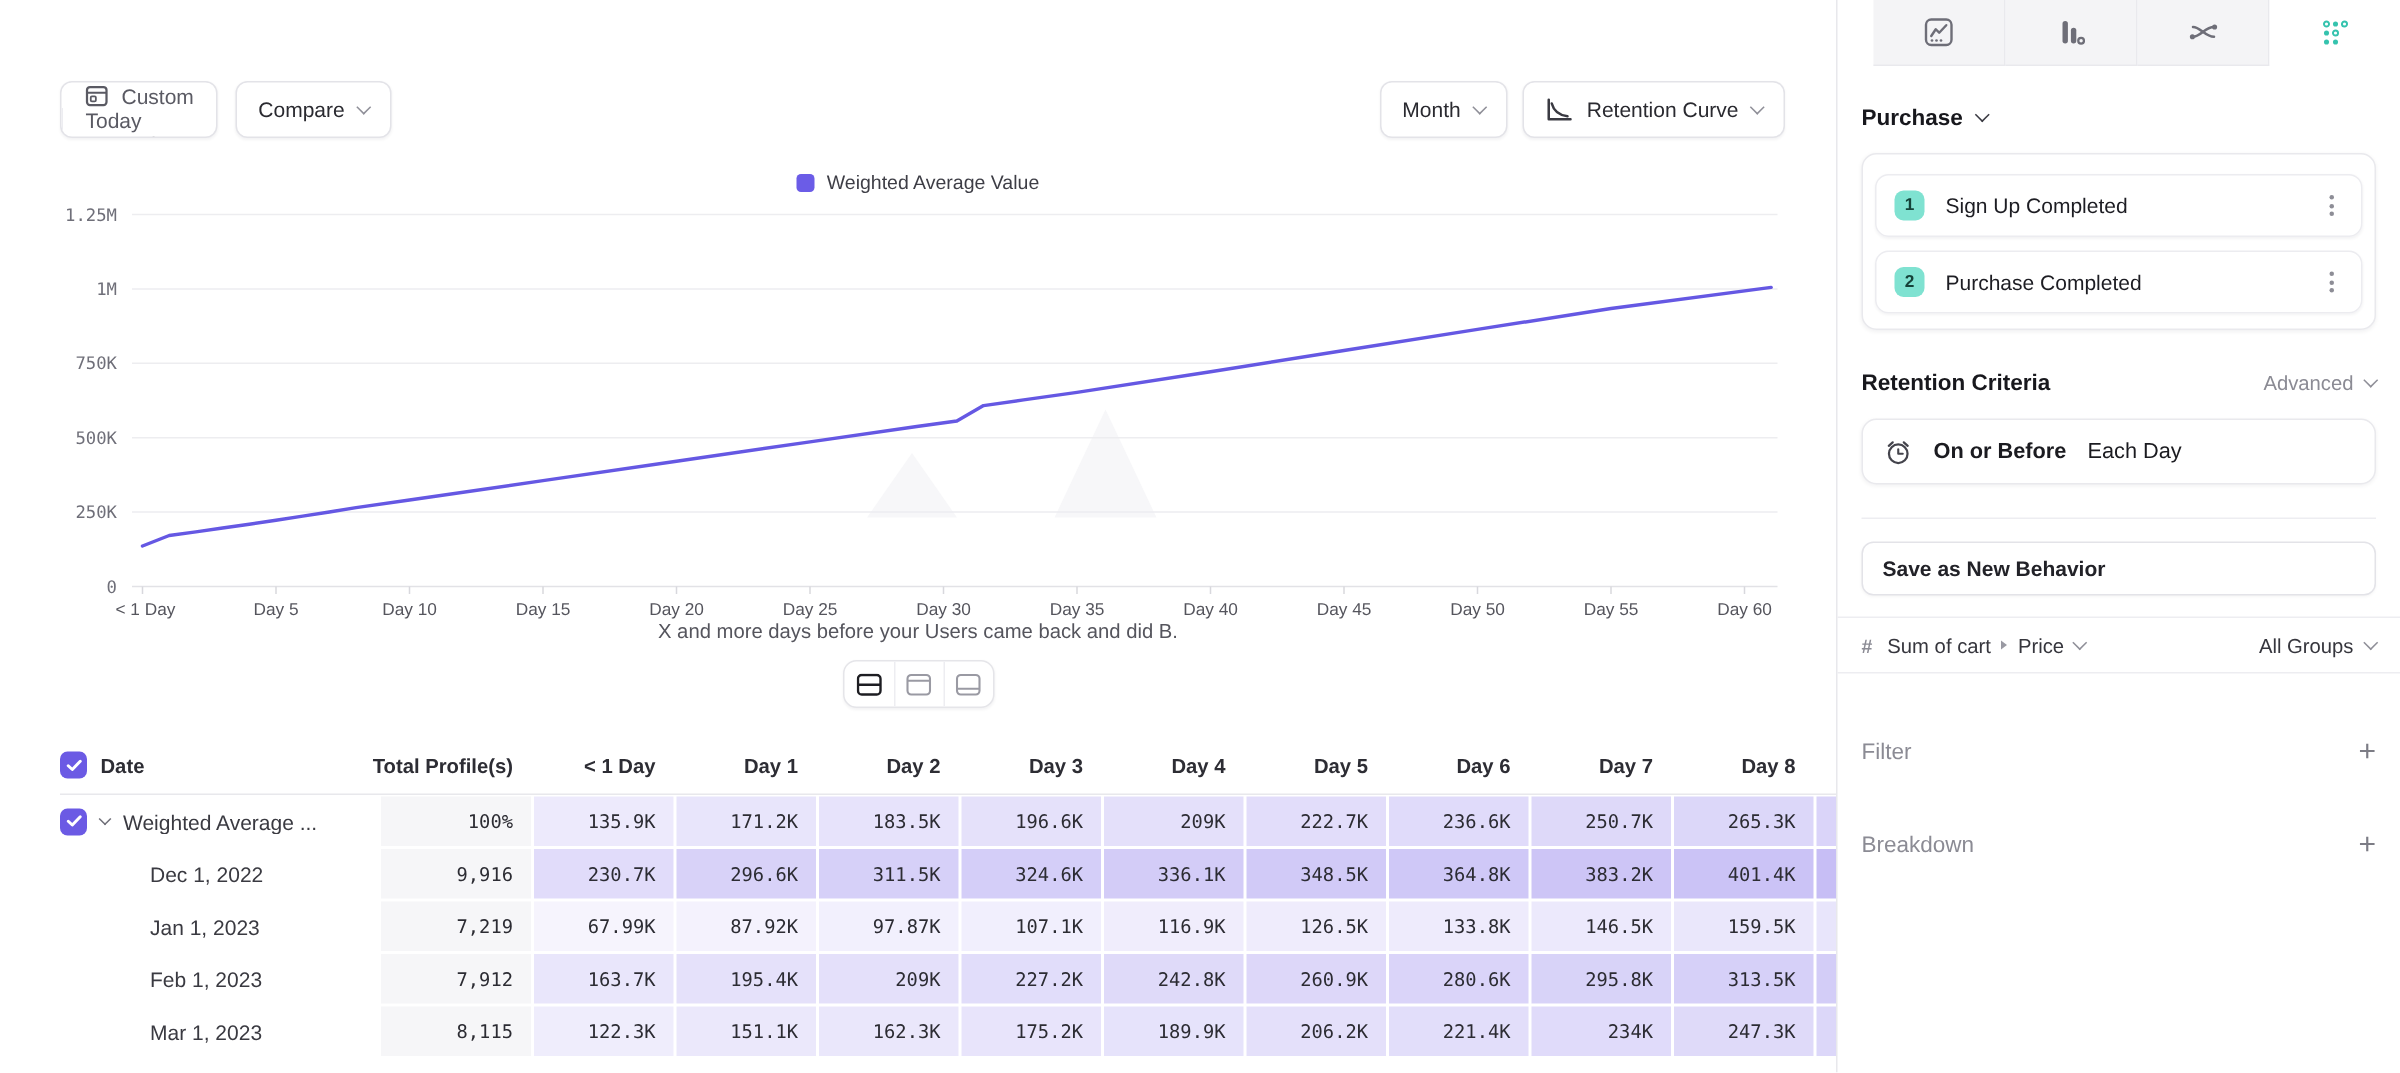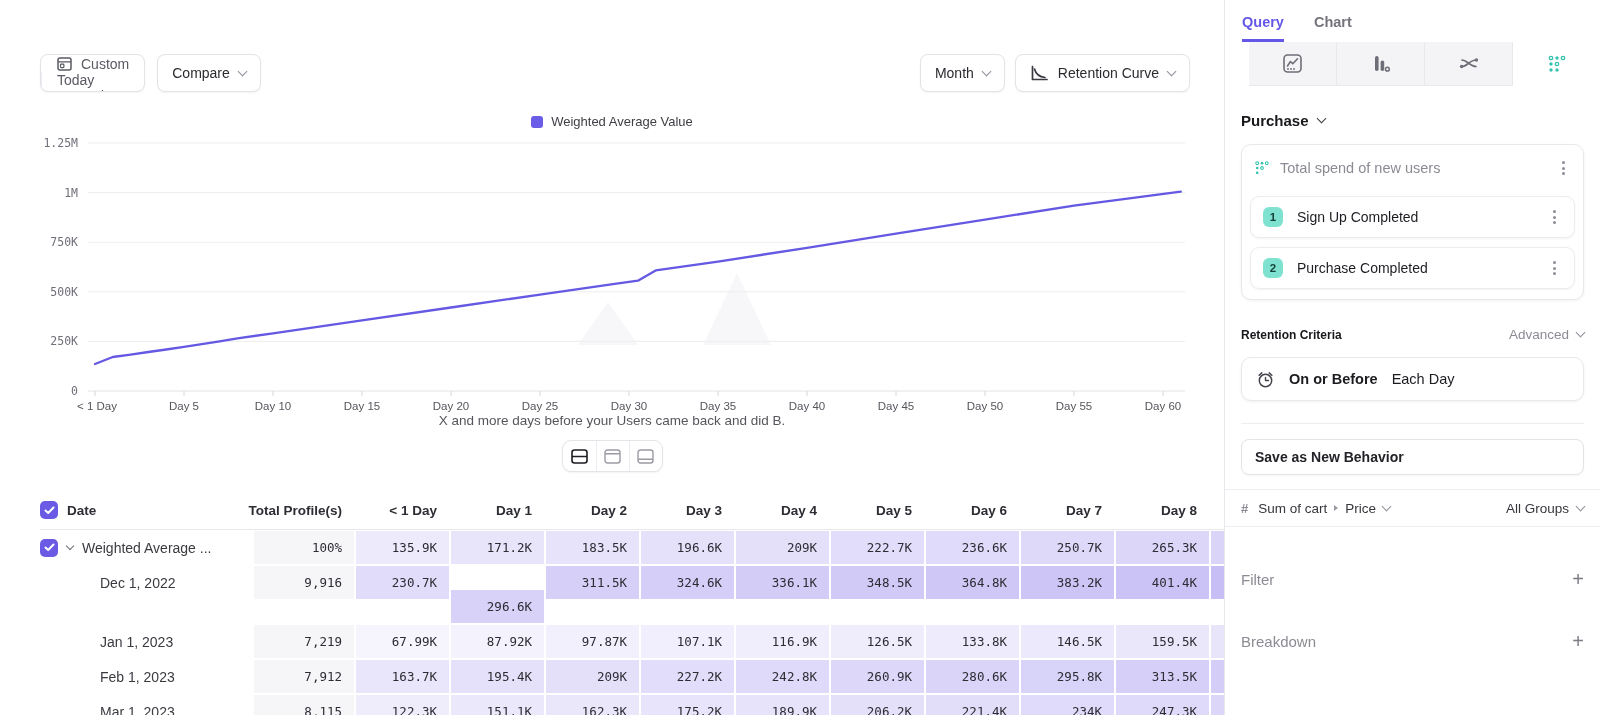--- a/index.html
+++ b/index.html
@@ -73,21 +73,21 @@
   .b-head { display:flex; align-items:center; gap:10px; height:38px; padding:0 4px; }
   .b-title { font-size:14.5px; color:#8b8b94; flex:1; }
   .kebab { display:flex; flex-direction:column; gap:2.5px; padding:4px 6px; cursor:pointer; }
   .kebab i { width:3px; height:3px; border-radius:50%; background:#8d8d96; display:block; }
   .step { display:flex; align-items:center; gap:14px; height:42px; padding:0 12px; margin-top:9px;
     border:1px solid #ececf0; border-radius:9px; box-shadow:0 1px 2px rgba(25,25,35,.05); cursor:pointer; }
   .badge { width:20px; height:20px; border-radius:6px; background:#7fe2d1; color:#154239; font-size:11.5px;
     font-weight:700; display:flex; align-items:center; justify-content:center; flex:none; }
   .step-label { font-size:14px; font-weight:500; color:#1d1d23; flex:1; }
   .crit-row { display:flex; align-items:center; justify-content:space-between; margin-top:27px; }
-  .crit-label { font-size:12px; font-weight:700; color:#18181d; }
+  .crit-label { font-size:15px; font-weight:700; color:#18181d; }
   .adv { display:flex; align-items:center; gap:8px; font-size:13.5px; color:#8b8b94; cursor:pointer; }
   .timing { display:flex; align-items:center; gap:14px; height:44px; padding:0 14px; margin-top:15px;
     font-size:14.5px; cursor:pointer; }
   .timing b { font-weight:700; color:#1b1b20; }
   .timing span { color:#1b1b20; }
   .divider { height:1px; background:#ededf1; margin-top:22px; }
   .save-btn { margin-top:15px; width:100%; display:flex; align-items:center; height:36px; padding:0 13px;
     border:1px solid #e3e3e8; border-radius:8px; background:#fff; font-size:14px; font-weight:600;
     color:#222228; box-shadow:0 1px 2px rgba(25,25,35,.04); cursor:pointer;
     font-family:"Liberation Sans",sans-serif; }
@@ -281,21 +281,21 @@
           <div class="td num mono" style="background: rgba(124, 104, 232, 0.224);">222.7K</div>
           <div class="td num mono" style="background: rgba(124, 104, 232, 0.235);">236.6K</div>
           <div class="td num mono" style="background: rgba(124, 104, 232, 0.25);">250.7K</div>
           <div class="td num mono" style="background: rgba(124, 104, 232, 0.267);">265.3K</div>
           <div class="td" style="background: rgba(124, 104, 232, 0.282);"></div>
           <div class="td date-cell indent">
             <span style="overflow:hidden;text-overflow:ellipsis;max-width:130px">Dec 1, 2022</span>
           </div>
           <div class="td num mono" style="background: rgb(246, 246, 248);">9,916</div>
           <div class="td num mono" style="background: rgba(124, 104, 232, 0.23);">230.7K</div>
-          <div class="td num mono" style="background: rgba(124, 104, 232, 0.298); margin-top: 24px;">296.6K</div>
+          <div class="td num mono" style="background: rgba(124, 104, 232, 0.298);">296.6K</div>
           <div class="td num mono" style="background: rgba(124, 104, 232, 0.31);">311.5K</div>
           <div class="td num mono" style="background: rgba(124, 104, 232, 0.325);">324.6K</div>
           <div class="td num mono" style="background: rgba(124, 104, 232, 0.337);">336.1K</div>
           <div class="td num mono" style="background: rgba(124, 104, 232, 0.35);">348.5K</div>
           <div class="td num mono" style="background: rgba(124, 104, 232, 0.365);">364.8K</div>
           <div class="td num mono" style="background: rgba(124, 104, 232, 0.384);">383.2K</div>
           <div class="td num mono" style="background: rgba(124, 104, 232, 0.4); padding-left: 26px;">401.4K</div>
           <div class="td" style="background: rgba(124, 104, 232, 0.427);"></div>
           <div class="td date-cell indent">
             <span style="overflow:hidden;text-overflow:ellipsis;max-width:130px">Jan 1, 2023</span>
@@ -338,24 +338,20 @@
           <div class="td num mono" style="background: rgba(124, 104, 232, 0.22);">221.4K</div>
           <div class="td num mono" style="background: rgba(124, 104, 232, 0.235);">234K</div>
           <div class="td num mono" style="background: rgba(124, 104, 232, 0.247);">247.3K</div>
           <div class="td" style="background: rgba(124, 104, 232, 0.267);"></div>
         </div>
     </div>
   </div>
 
   <div class="panel">
 
-    <div class="p-tabs">
-      <div class="p-tab active">Query</div>
-      <div class="p-tab">Chart</div>
-    </div>
 
     <div class="icon-tabs">
       <div class="itab">
         <svg width="21" height="21" viewBox="0 0 21 21">
           <rect x="2" y="2" width="17" height="17" rx="3.5" fill="none" stroke="#6e6e78" stroke-width="1.6"></rect>
           <polyline points="5.5,13 8.5,8.5 10.8,10.8 15.5,5.8" fill="none" stroke="#6e6e78" stroke-width="1.6" stroke-linecap="round" stroke-linejoin="round"></polyline>
           <circle cx="6" cy="16" r="0.9" fill="#6e6e78"></circle>
             <circle cx="9" cy="16" r="0.9" fill="#6e6e78"></circle>
             <circle cx="12" cy="16" r="0.9" fill="#6e6e78"></circle>
         </svg>
@@ -389,36 +385,20 @@
     </div>
 
     <div class="p-body">
 
       <div class="sec-title">
         <span>Purchase</span>
         <span class="chv" style="border-color:#3a3a42"></span>
       </div>
 
       <div class="card behavior">
-        <div class="b-head">
-          <svg width="16" height="16" viewBox="0 0 20 20">
-            <circle cx="4" cy="4" r="1.7" fill="none" stroke="#35c3ae" stroke-width="1.3"></circle>
-            <circle cx="10" cy="4" r="1.7" fill="#35c3ae"></circle>
-            <circle cx="16" cy="4" r="1.7" fill="none" stroke="#35c3ae" stroke-width="1.3"></circle>
-            <circle cx="4" cy="10" r="1.7" fill="#35c3ae"></circle>
-            <circle cx="10" cy="10" r="1.7" fill="none" stroke="#35c3ae" stroke-width="1.3"></circle>
-            <circle cx="4" cy="16" r="1.7" fill="#35c3ae"></circle>
-          </svg>
-          <span class="b-title">Total spend of new users</span>
-          <span class="kebab">
-              <i></i>
-              <i></i>
-              <i></i>
-            </span>
-        </div>
         <div id="steps">
             <div class="step">
               <span class="badge">1</span>
               <span class="step-label">Sign Up Completed</span>
               <span class="kebab">
                 <i></i>
                 <i></i>
                 <i></i>
               </span>
             </div>

